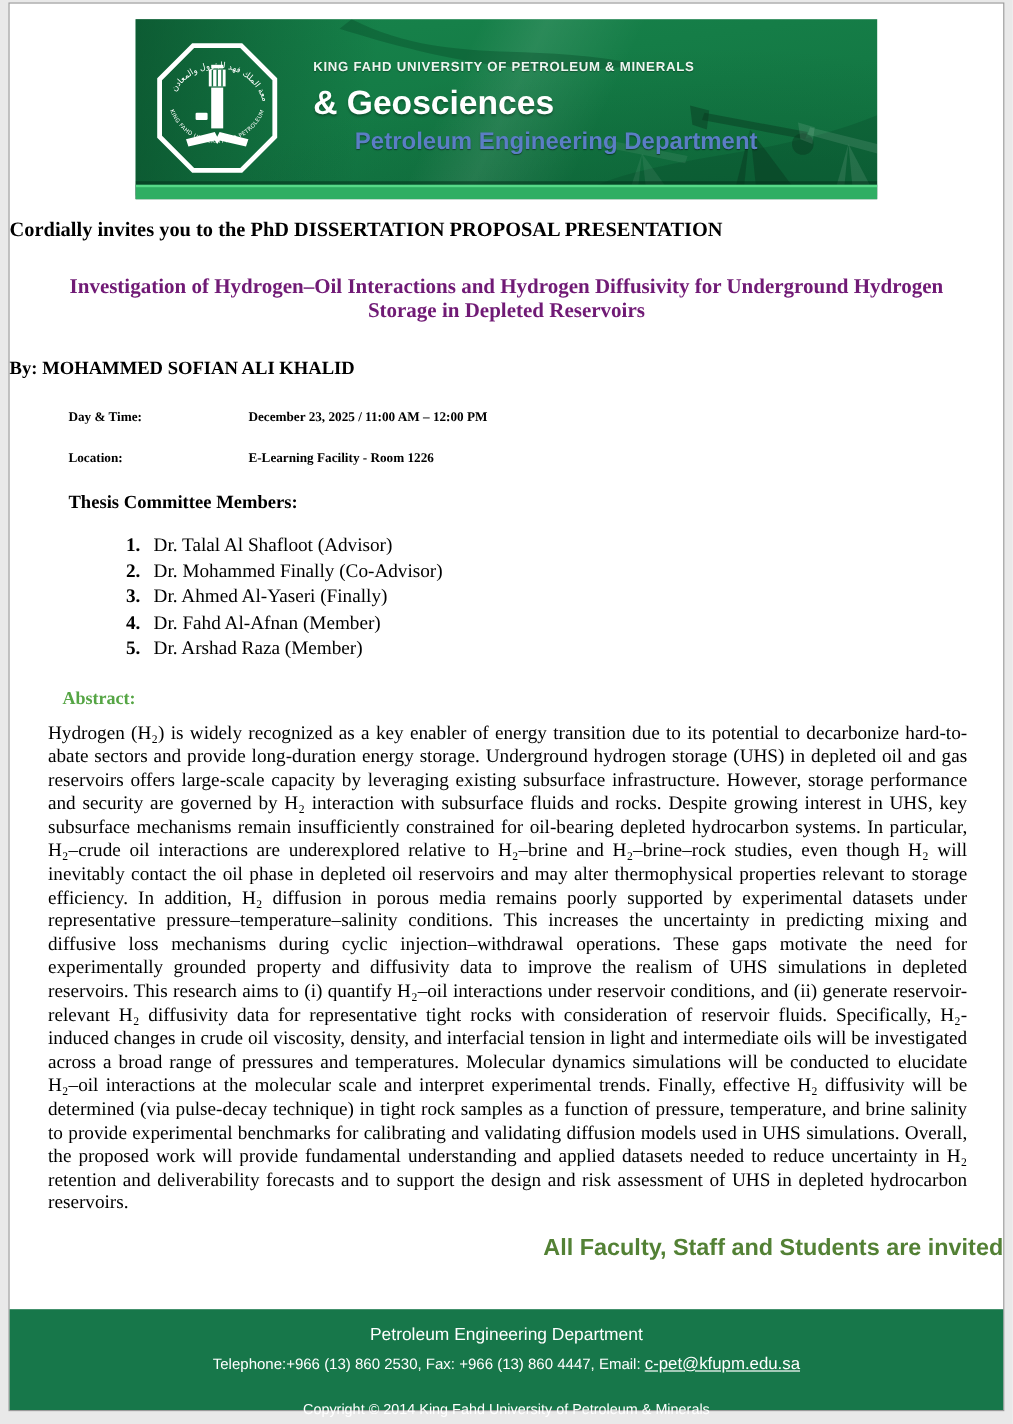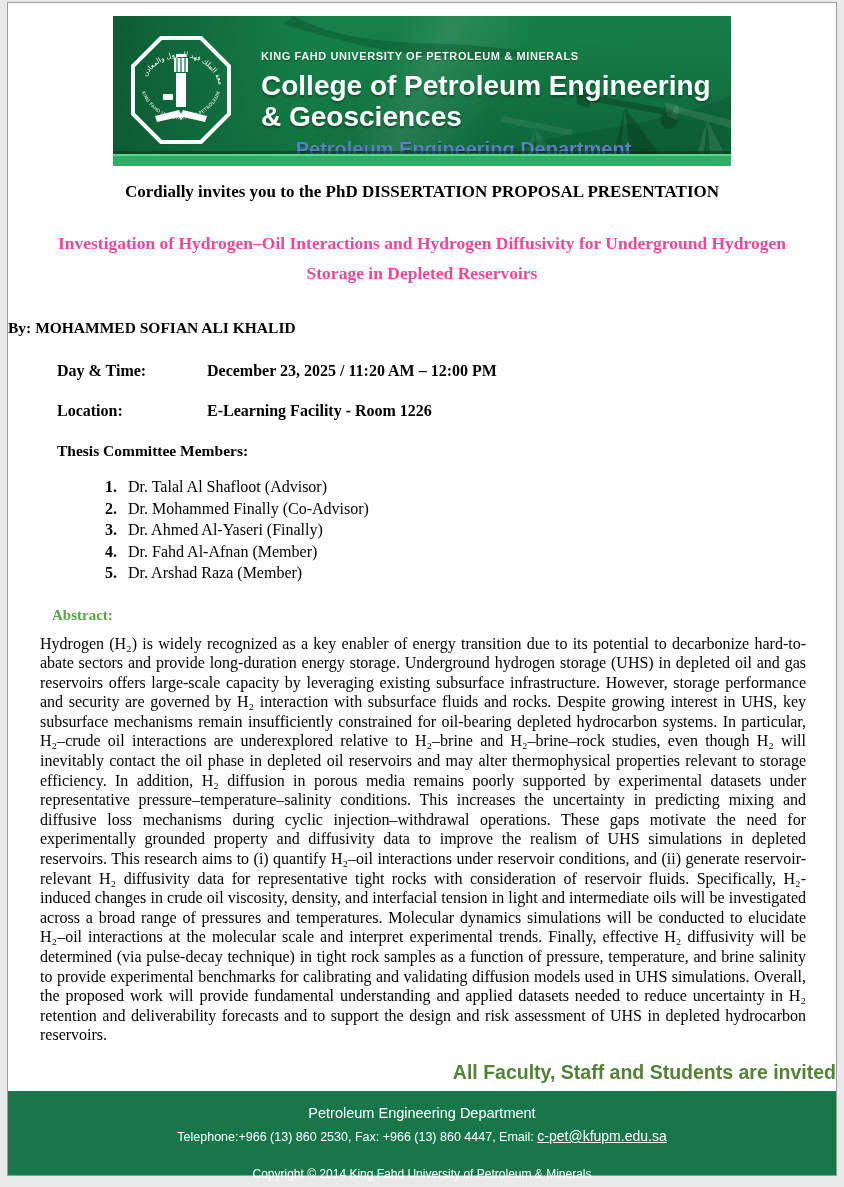--- a/index.html
+++ b/index.html
@@ -54,34 +54,34 @@
     text-shadow:0 2px 2px rgba(0,0,0,.3);
   }
   .banner-dept {
     margin-top:6px; text-align:center; padding-right:55px;
     font-size:20px; font-weight:bold; color:#5b7ec5;
     text-shadow:0 1px 1px rgba(0,0,0,.45);
   }
 
   
   .invite {
-    margin-top:16px; text-align:center;
+    margin-top:16px; text-align:left;
     font-size:17px; font-weight:bold; color:#000;
   }
   .title {
     margin:26px 40px 0 40px; text-align:center;
-    font-size:17.5px; font-weight:bold; line-height:30px;
-    color:#ec4899;
+    font-size:17.5px; font-weight:bold; line-height:20px;
+    color:#701a75;
   }
   .presenter {
     margin-top:31px; 
     font-size:15.5px; font-weight:bold;
   }
   .details { margin:25px 0 0 49px; }
-  .detail-row { display:flex; margin-bottom:22px; font-size:16px; font-weight:bold; }
+  .detail-row { display:flex; margin-bottom:22px; font-size:11px; font-weight:bold; }
   .detail-label { width:150px; flex:none; }
   .committee-heading {
     margin:1px 0 16px 49px; font-size:15.5px; font-weight:bold;
   }
   ol.committee {
     margin:13px 0 0 72px; padding-left:41px;
     font-size:16px; line-height:21.5px;
   }
   ol.committee li { padding-left:7px; }
   ol.committee li::marker { font-weight:bold; }
@@ -172,38 +172,37 @@
           <textPath href="#arcTop" startOffset="8%">جامعة الملك فهد للبترول والمعادن</textPath>
         </text>
         <text font-size="4.6" fill="#ffffff" font-family="'DejaVu Sans',sans-serif" letter-spacing="0.3">
           <textPath href="#arcBot" startOffset="2%">KING FAHD UNIVERSITY OF PETROLEUM &amp; MINERALS</textPath>
         </text>
       </svg>
     </div>
 
     <div class="banner-text">
       <div class="banner-uni">KING FAHD UNIVERSITY OF PETROLEUM &amp; MINERALS</div>
-      <div class="banner-college">College of Petroleum Engineering</div>
       <div class="banner-college">&amp; Geosciences</div>
       <div class="banner-dept">Petroleum Engineering Department</div>
     </div>
 
     <div class="banner-strip"></div>
   </div>
 
   <div class="invite">Cordially invites you to the PhD DISSERTATION PROPOSAL PRESENTATION</div>
 
   <div class="title">Investigation of Hydrogen–Oil Interactions and Hydrogen Diffusivity for Underground Hydrogen Storage in Depleted Reservoirs</div>
 
   <div class="presenter">By: MOHAMMED SOFIAN ALI KHALID</div>
 
   <div class="details">
     <div class="detail-row">
       <span class="detail-label">Day &amp; Time:</span>
-      <span class="detail-value">December 23, 2025 / 11:20 AM – 12:00 PM</span>
+      <span class="detail-value">December 23, 2025 / 11:00 AM – 12:00 PM</span>
     </div>
     <div class="detail-row">
       <span class="detail-label">Location:</span>
       <span class="detail-value">E-Learning Facility - Room 1226</span>
     </div>
   </div>
 
   <div class="committee-heading">Thesis Committee Members:</div>
   <ol class="committee">
     <li>Dr. Talal Al Shafloot (Advisor)</li>

